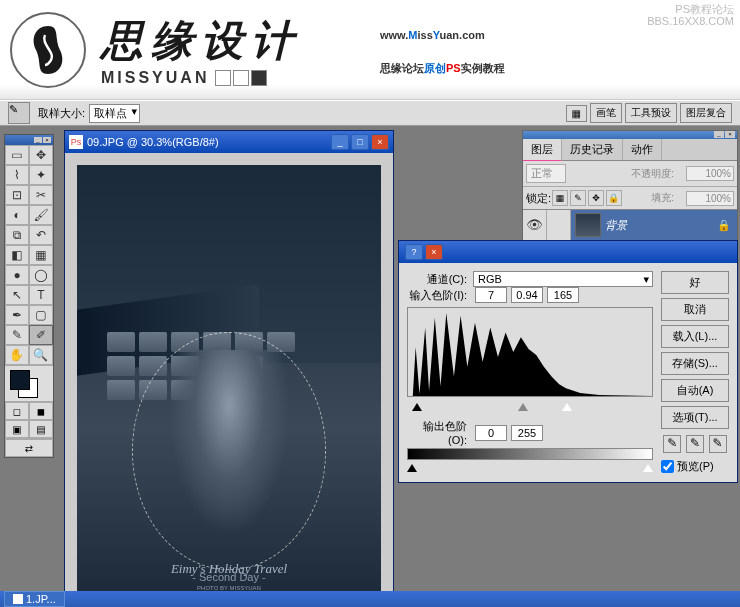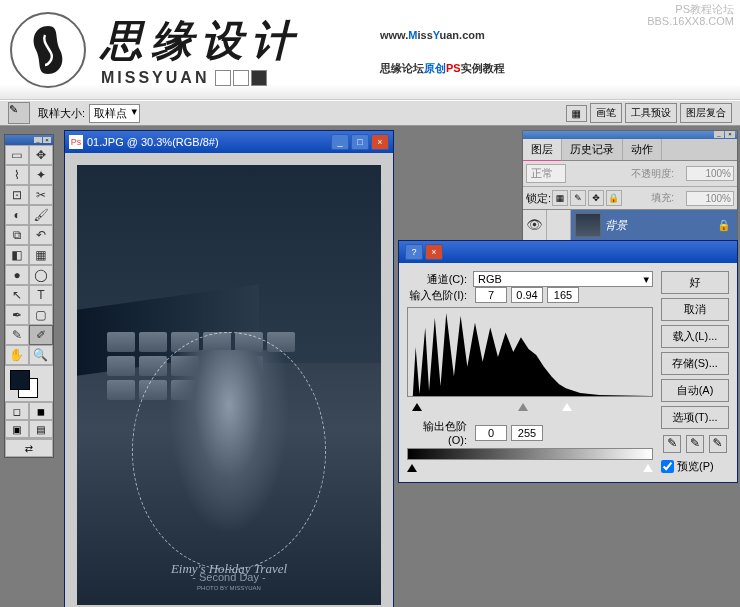--- a/index.html
+++ b/index.html
@@ -188,21 +188,21 @@
       <div class="mini-tool">▤</div>
     </div>
     <div class="mini-tools">
       <div class="mini-tool" style="grid-column:1/3">⇄</div>
     </div>
   </div>
 
   <div class="doc-window">
     <div class="title-bar">
       <div class="icon">Ps</div>
-      <div class="title">01.JPG @ 30.3%(RGB/8#)</div>
+      <div class="title">09.JPG @ 30.3%(RGB/8#)</div>
       <div class="win-btns">
         <div class="win-btn">_</div>
         <div class="win-btn">□</div>
         <div class="win-btn close">×</div>
       </div>
     </div>
     <div class="canvas">
       <div class="photo">
         <div class="sky"></div>
         <div class="pier"></div>
@@ -332,14 +332,20 @@
           <div class="eyedrop">✎</div>
         </div>
         <label class="preview-check">
           <input type="checkbox" checked="" style="">
           <span>预览(P)</span>
         </label>
       </div>
     </div>
   </div>
 
+  <div class="taskbar">
+    <div class="task-item">
+      <div class="ti-icon"></div>
+      <span>1.JP...</span>
+    </div>
+  </div>
 
 </div>
 
 </body></html>

